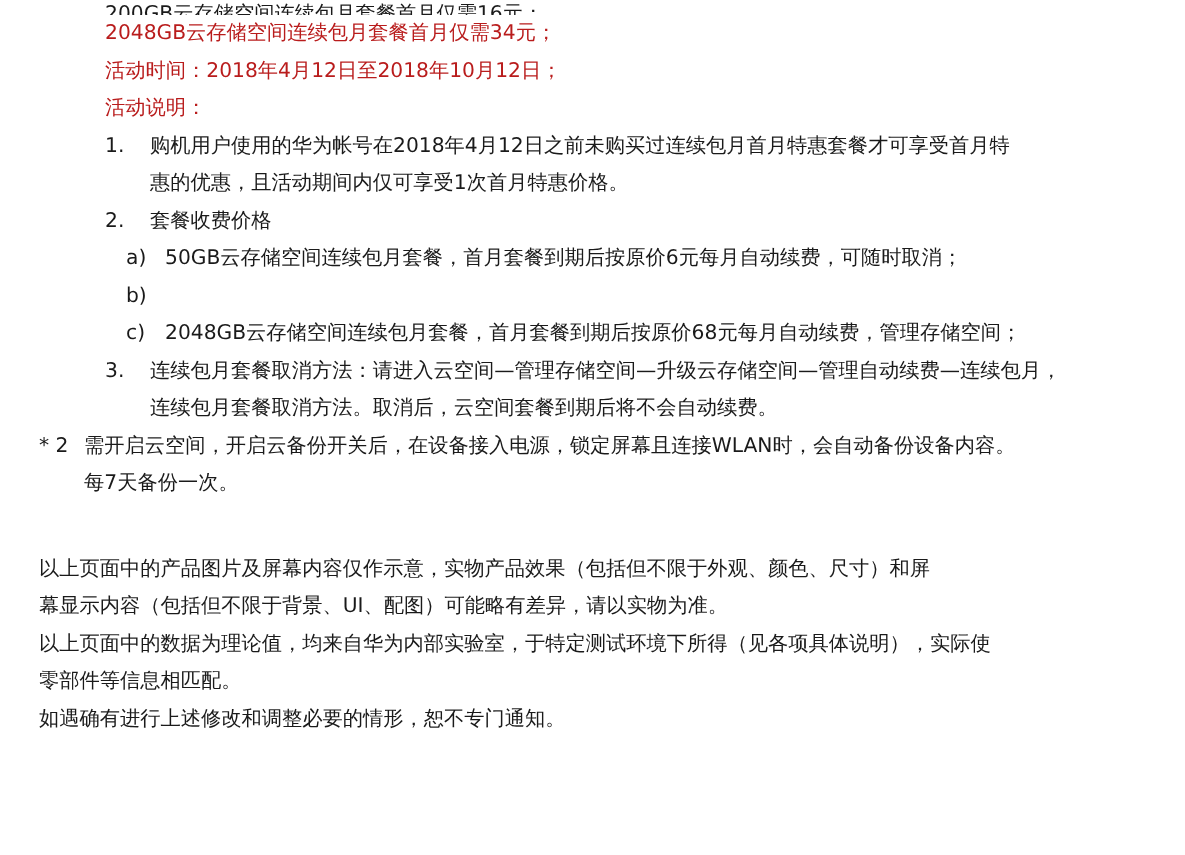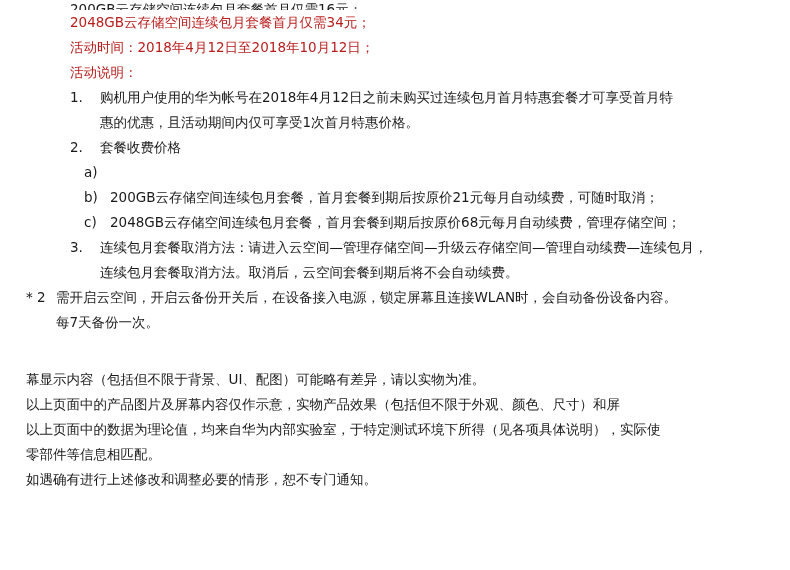--- a/index.html
+++ b/index.html
@@ -109,24 +109,24 @@
     </div>
   </div>
 
   <div class="numbered">
     <div class="num">2.</div>
     <div class="txt">套餐收费价格</div>
   </div>
 
   <div class="sub">
     <div class="num">a)</div>
+    <div class="txt nowrap">50GB云存储空间连续包月套餐，首月套餐到期后按原价6元每月自动续费，可随时取消；</div>
   </div>
   <div class="sub">
     <div class="num">b)</div>
-    <div class="txt nowrap">200GB云存储空间连续包月套餐，首月套餐到期后按原价21元每月自动续费，可随时取消；</div>
   </div>
   <div class="sub">
     <div class="num">c)</div>
     <div class="txt nowrap">2048GB云存储空间连续包月套餐，首月套餐到期后按原价68元每月自动续费，管理存储空间；</div>
   </div>
 
   <div class="numbered">
     <div class="num">3.</div>
     <div class="txt">
       <div>连续包月套餐取消方法：请进入云空间—管理存储空间—升级云存储空间—管理自动续费—连续包月，</div>
@@ -138,20 +138,20 @@
     <div class="star">* 2</div>
     <div class="body">
       <div>需开启云空间，开启云备份开关后，在设备接入电源，锁定屏幕且连接WLAN时，会自动备份设备内容。</div>
       <div class="second">每7天备份一次。</div>
     </div>
   </div>
 
   <div class="gap"></div>
 
   <div class="footer">
+    <p>以上页面中的产品图片及屏幕内容仅作示意，实物产品效果（包括但不限于外观、颜色、尺寸）和屏</p>
     <p>幕显示内容（包括但不限于背景、UI、配图）可能略有差异，请以实物为准。</p>
-    <p>以上页面中的产品图片及屏幕内容仅作示意，实物产品效果（包括但不限于外观、颜色、尺寸）和屏</p>
     <p>以上页面中的数据为理论值，均来自华为内部实验室，于特定测试环境下所得（见各项具体说明），实际使</p>
     <p>零部件等信息相匹配。</p>
     <p>如遇确有进行上述修改和调整必要的情形，恕不专门通知。</p>
   </div>
 
 </div>
 
 </body></html>

